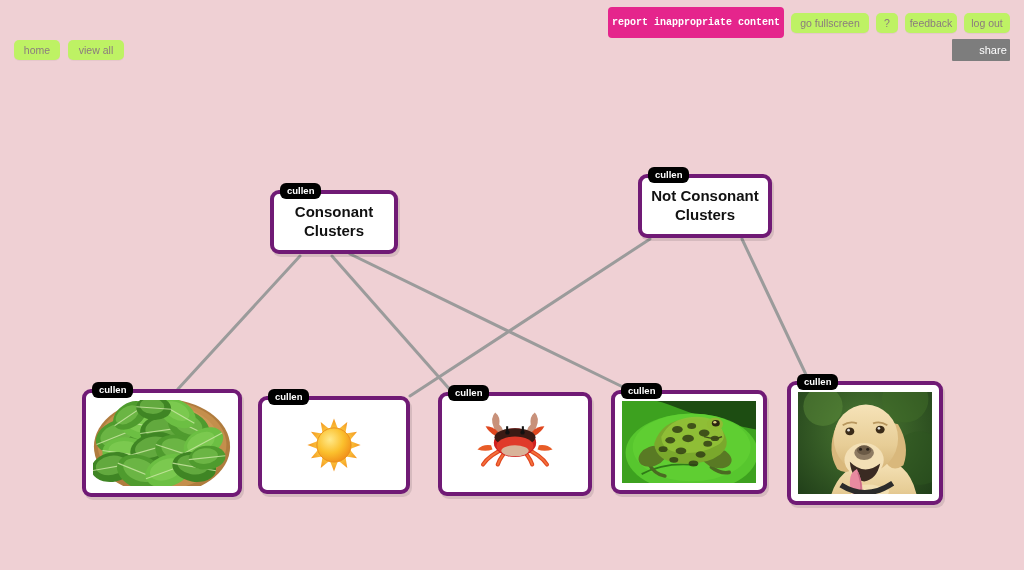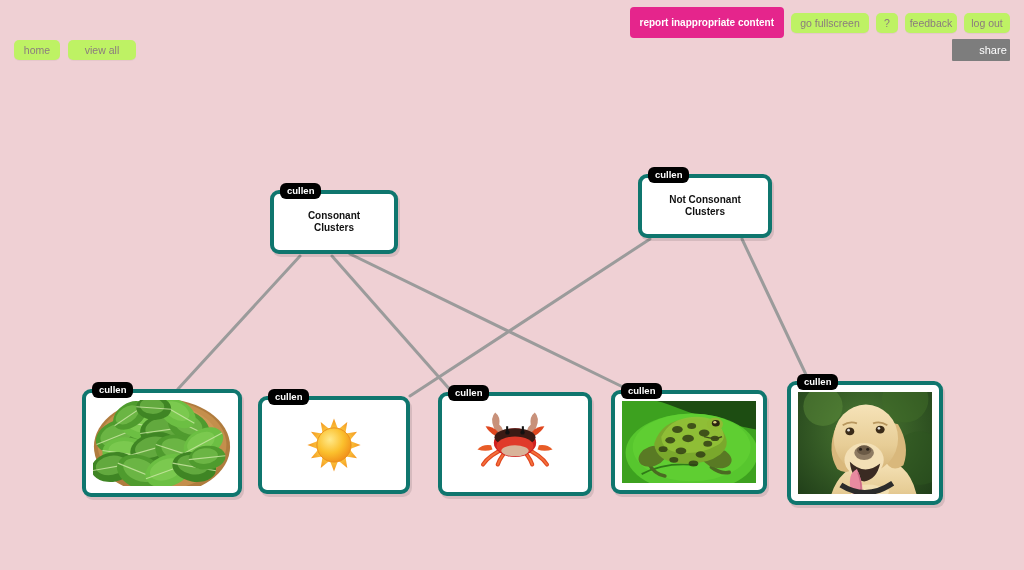--- a/index.html
+++ b/index.html
@@ -28,41 +28,41 @@
     font-size: 10.5px;
     display: flex; align-items: center; justify-content: center;
     height: 20px;
     box-shadow: 0 1px 0 rgba(0,0,0,.04);
     cursor: pointer;
     user-select: none;
   }
 
   .topleft-bar { position: absolute; left: 14px; top: 40px; display: flex; gap: 8px; }
   .btn-home   { width: 46px; }
-  .btn-viewall{ width: 68px; }
+  .btn-viewall{ width: 56px; }
   .zoombox    { width: 137px; padding: 0 9px; gap: 7px; justify-content: flex-start; cursor: default; }
   .zoom-label { color: #8b7b7e; font-size: 10.5px; }
   .zoom-minus, .zoom-plus {
     color: #7d6e71; font-size: 13px; font-weight: bold; line-height: 1; cursor: pointer;
   }
   .zoom-track {
     position: relative; flex: 1; height: 2px; background: #b9a9ac; border-radius: 2px;
     cursor: pointer;
   }
   .zoom-knob {
     position: absolute; top: 50%; left: 50%;
     width: 8px; height: 8px; margin-top: -4px; margin-left: -4px;
     border-radius: 50%; background: #9c8b8e; cursor: pointer;
   }
 
   .topright-bar { position: absolute; right: 14px; top: 7px; display: flex; gap: 7px; align-items: center; }
   .btn-report {
     background: #e5258c; color: #ffffff; font-weight: bold;
-    padding: 0 10px; height: 31px; border-radius: 4px; font-size: 10px;
-    display: flex; align-items: center; cursor: pointer;
+    padding: 0 4px; height: 31px; border-radius: 4px; font-size: 10px;
+    display: flex; align-items: center; cursor: pointer; font-family: Liberation Mono, monospace;
   }
   .btn-fullscreen { width: 78px; }
   .btn-help       { width: 22px; }
   .btn-feedback   { width: 52px; }
   .btn-logout     { width: 46px; }
 
   .btn-share {
     position: absolute; right: 14px; top: 39px;
     width: 58px; height: 22px; border-radius: 1px;
     background: #7d7d7d; color: #ffffff; font-size: 11px;
@@ -71,36 +71,36 @@
     padding-left: 24px;
   }
 
   
   #canvas { position: absolute; inset: 0; }
   #edges  { position: absolute; left: 0; top: 0; width: 1024px; height: 570px; }
 
   .popplet {
     position: absolute;
     background: #ffffff;
-    border: 4px solid #0f766e;
+    border: 4px solid #701a75;
     border-radius: 9px;
     box-shadow: 2px 3px 0 rgba(0,0,0,0.10);
   }
   .owner-tag {
     position: absolute; left: 6px; top: -11px;
     background: #000000; color: #ffffff;
     font-size: 9.5px; font-weight: bold;
     padding: 2px 7px 3px; border-radius: 6px;
     white-space: nowrap; z-index: 3;
   }
   .popplet-text {
     width: 100%; height: 100%;
     display: flex; align-items: center; justify-content: center;
     text-align: center;
-    font-size: 10px; font-weight: bold; color: #111;
+    font-size: 15px; font-weight: bold; color: #111;
     line-height: 1.25; padding: 0 8px;
   }
   .media {
     position: absolute; overflow: hidden; background: #fff;
   }
   .media svg { display: block; width: 100%; height: 100%; }
 </style>
 </head>
 <body>
 

